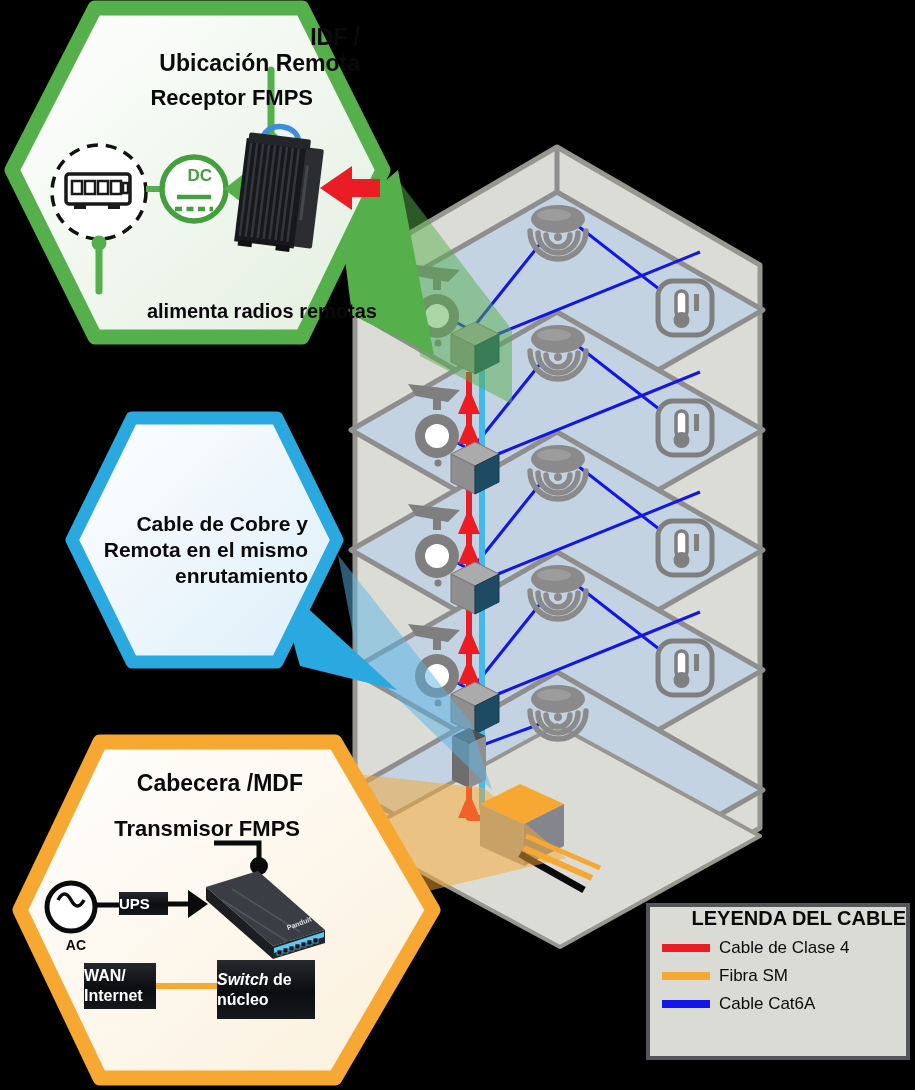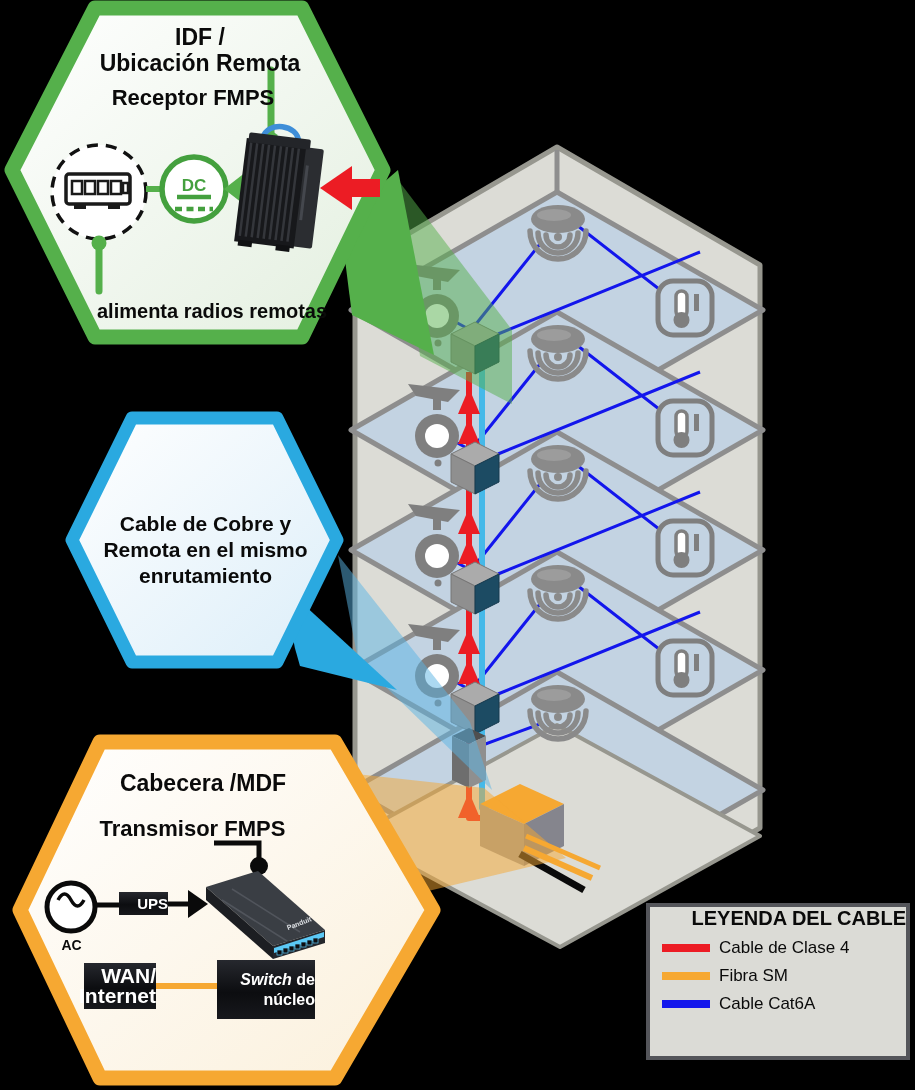--- a/index.html
+++ b/index.html
@@ -1,33 +1,33 @@
 <!DOCTYPE html>
 <html><head>
 <meta charset="utf-8">
 <style>
   html,body{margin:0;padding:0;background:#000;}
   .stage{position:relative;width:915px;height:1090px;background:#000;overflow:hidden;
          font-family:"Liberation Sans",sans-serif;}
   .stage svg{position:absolute;left:0;top:0;}
-  .txt{position:absolute;color:#0a0a0a;font-weight:bold;line-height:1.15;}
-  .center{text-align:center;}
+  .txt{position:absolute;color:#0a0a0a;font-weight:bold;line-height:1.15;text-align:right;}
+  .center{text-align:right;}
   .t-idf{left:40px;top:24px;width:320px;font-size:23px;}
   .t-receptor{left:73px;top:85px;width:240px;font-size:22px;}
   .t-alimenta{left:97px;top:300px;width:280px;font-size:20px;}
-  .t-dc{left:176px;top:176px;width:36px;font-size:17px;color:#44A03E;}
+  .t-dc{left:176px;top:166px;width:36px;font-size:17px;color:#44A03E;}
   .t-blue{left:103px;top:511px;width:205px;font-size:21px;line-height:26px;}
   .t-cabecera{left:103px;top:770px;width:200px;font-size:23px;}
   .t-transmisor{left:85px;top:816px;width:215px;font-size:22px;}
   .t-ac{left:57px;top:909px;width:29px;font-size:14px;margin-top:28px;}
-  .badge{position:absolute;display:flex;flex-direction:column;align-items:flex-end;
+  .badge{position:absolute;display:flex;flex-direction:column;align-items:flex-start;
          justify-content:center;background:linear-gradient(180deg,#26282e 0%,#0c0d10 55%,#17181c 100%);
          color:#fff;font-weight:bold;}
   .b-ups{left:119px;top:892px;width:49px;height:23px;font-size:15px;}
-  .b-wan{left:84px;top:963px;width:72px;height:46px;font-size:21px;line-height:20px;}
+  .b-wan{left:84px;top:963px;width:72px;height:46px;font-size:16px;line-height:20px;}
   .b-switch{left:217px;top:960px;width:98px;height:59px;font-size:16px;line-height:20px;}
   .legend{position:absolute;left:646px;top:903px;width:264px;height:157px;
           background:#DBDBD6;border:4px solid #54555A;box-sizing:border-box;}
   .legend-title{text-align:right;font-size:20px;font-weight:bold;color:#0a0a0a;}
   .legend-row{display:flex;align-items:center;margin:7px 0 0 12px;height:21px;}
   .sw{width:48px;height:8px;margin-right:9px;flex:none;}
   .sw-red{background:#EC1C24;} .sw-sm{background:#F6A832;}
   .sw-mm{background:#45B9E9;} .sw-cat{background:#1316EC;}
   .legend-label{font-size:17px;font-weight:normal;color:#0a0a0a;}
 </style>

